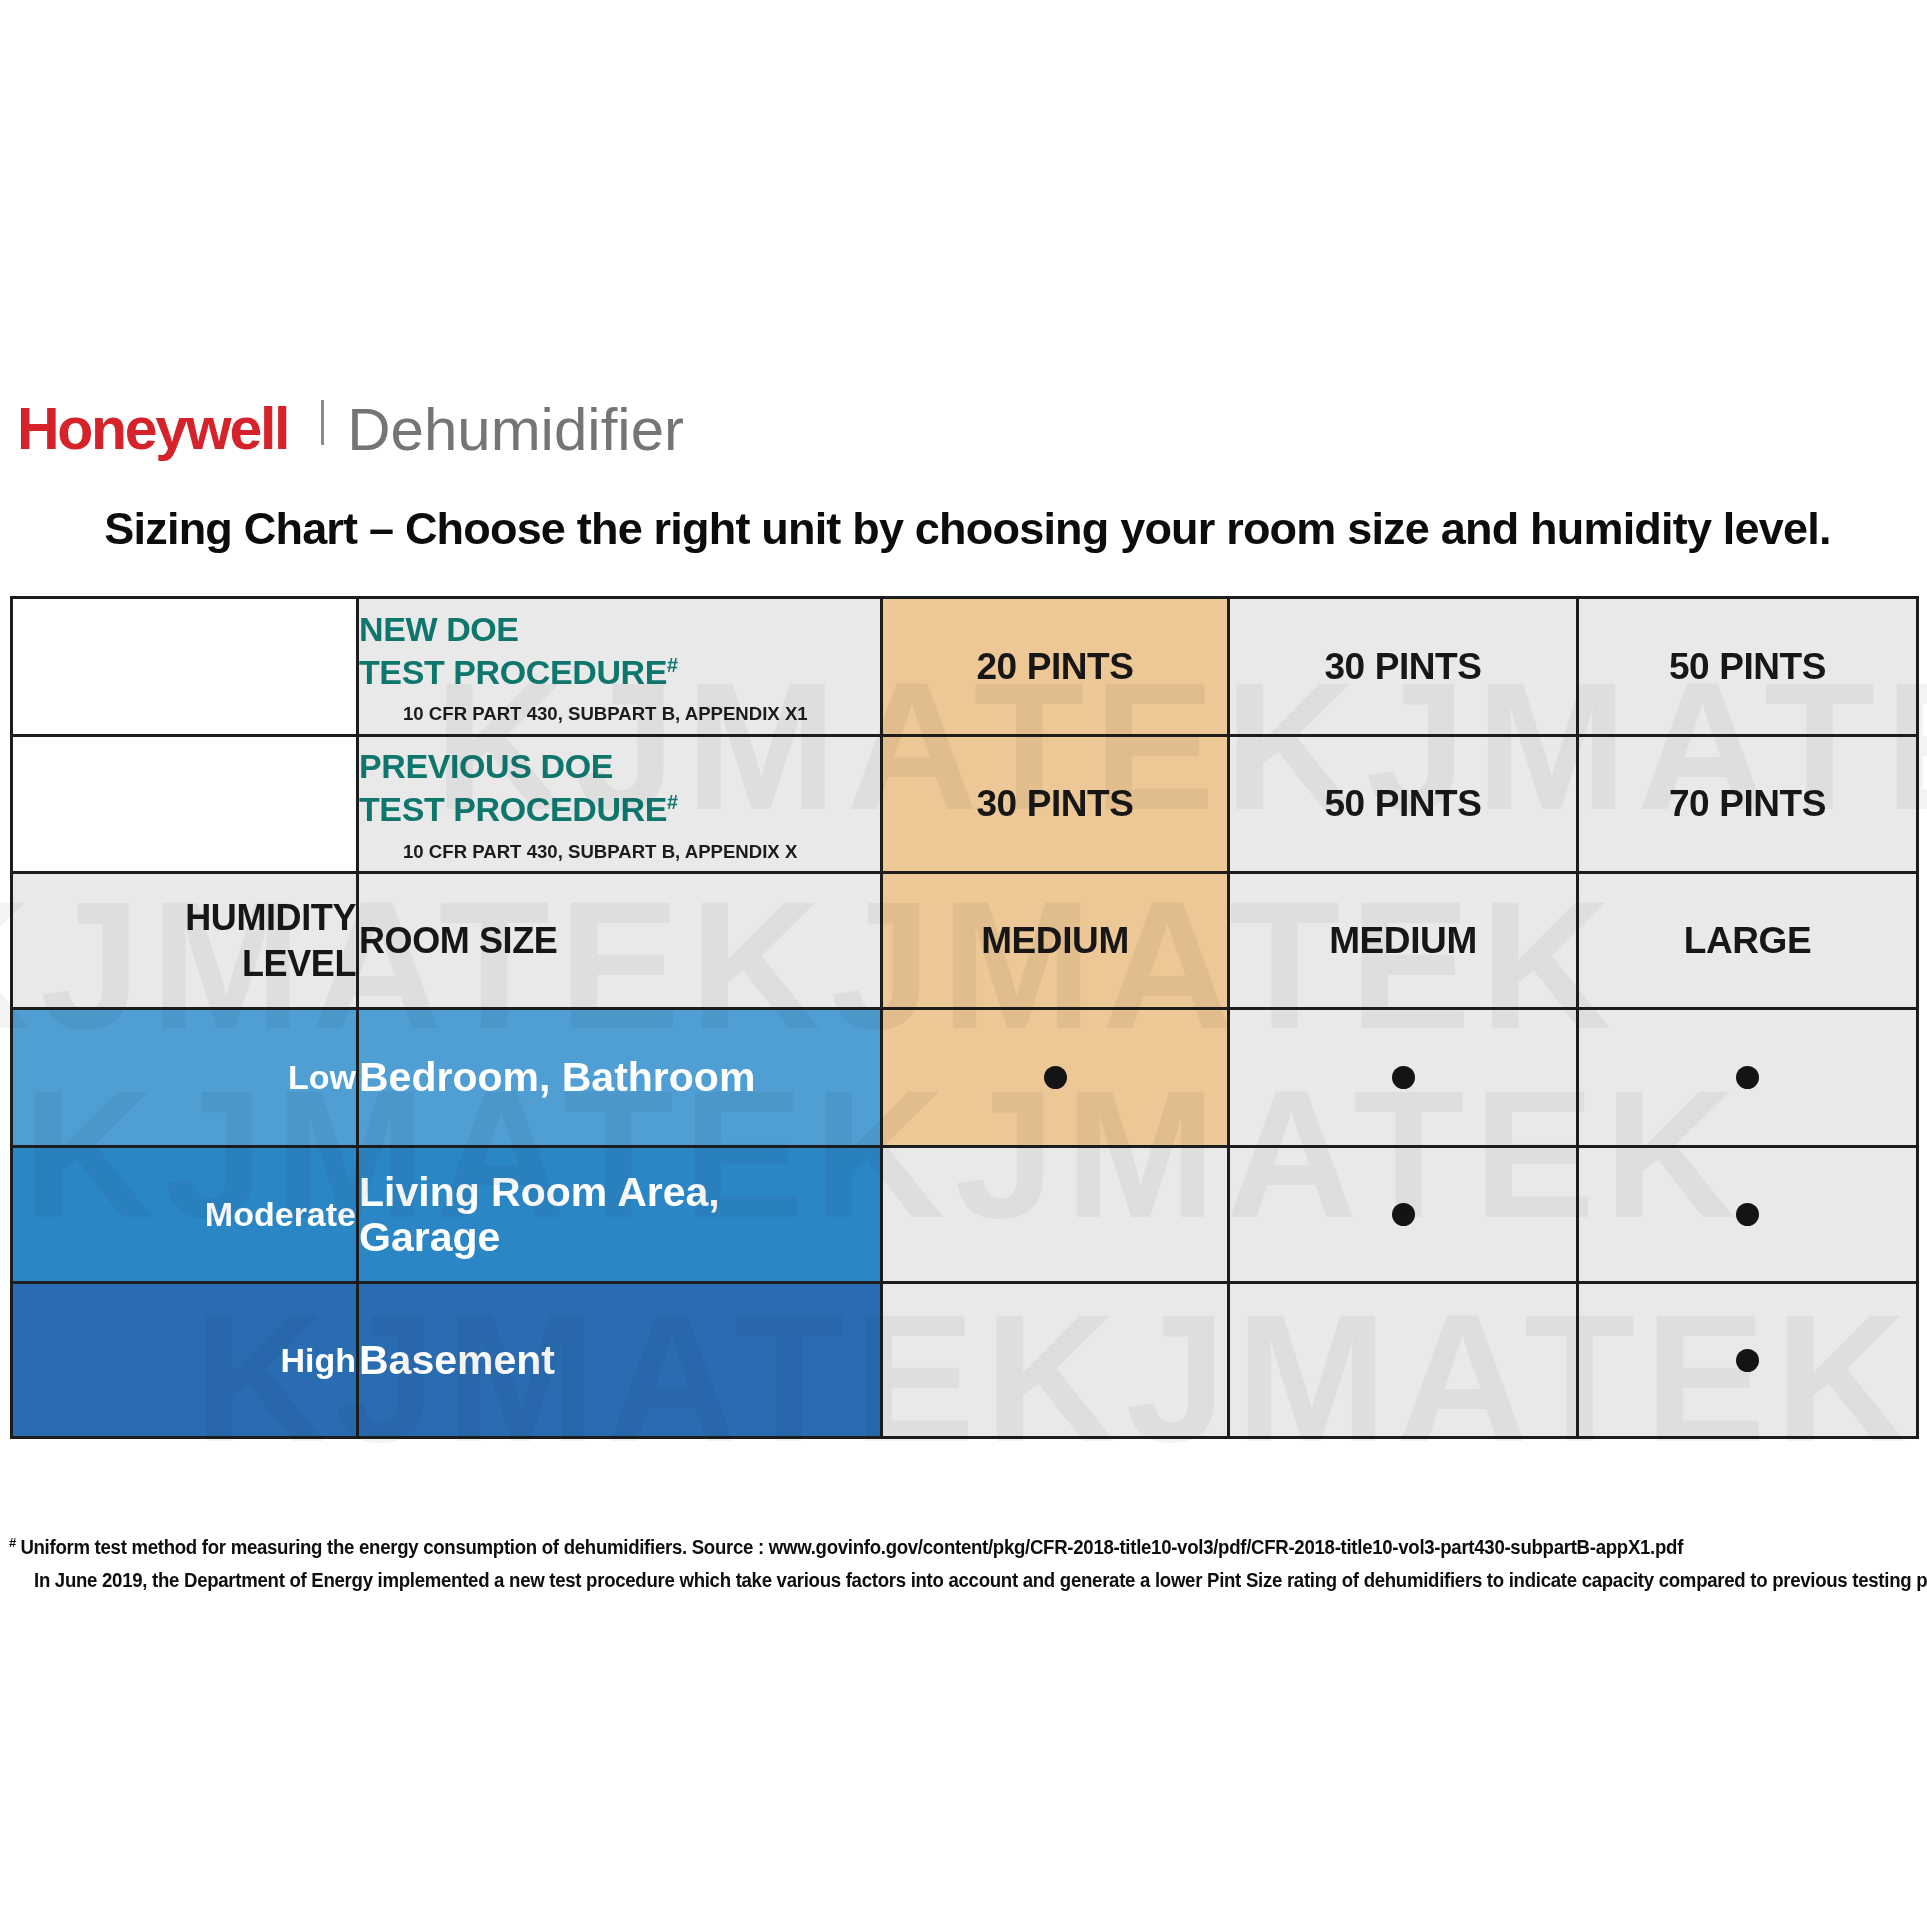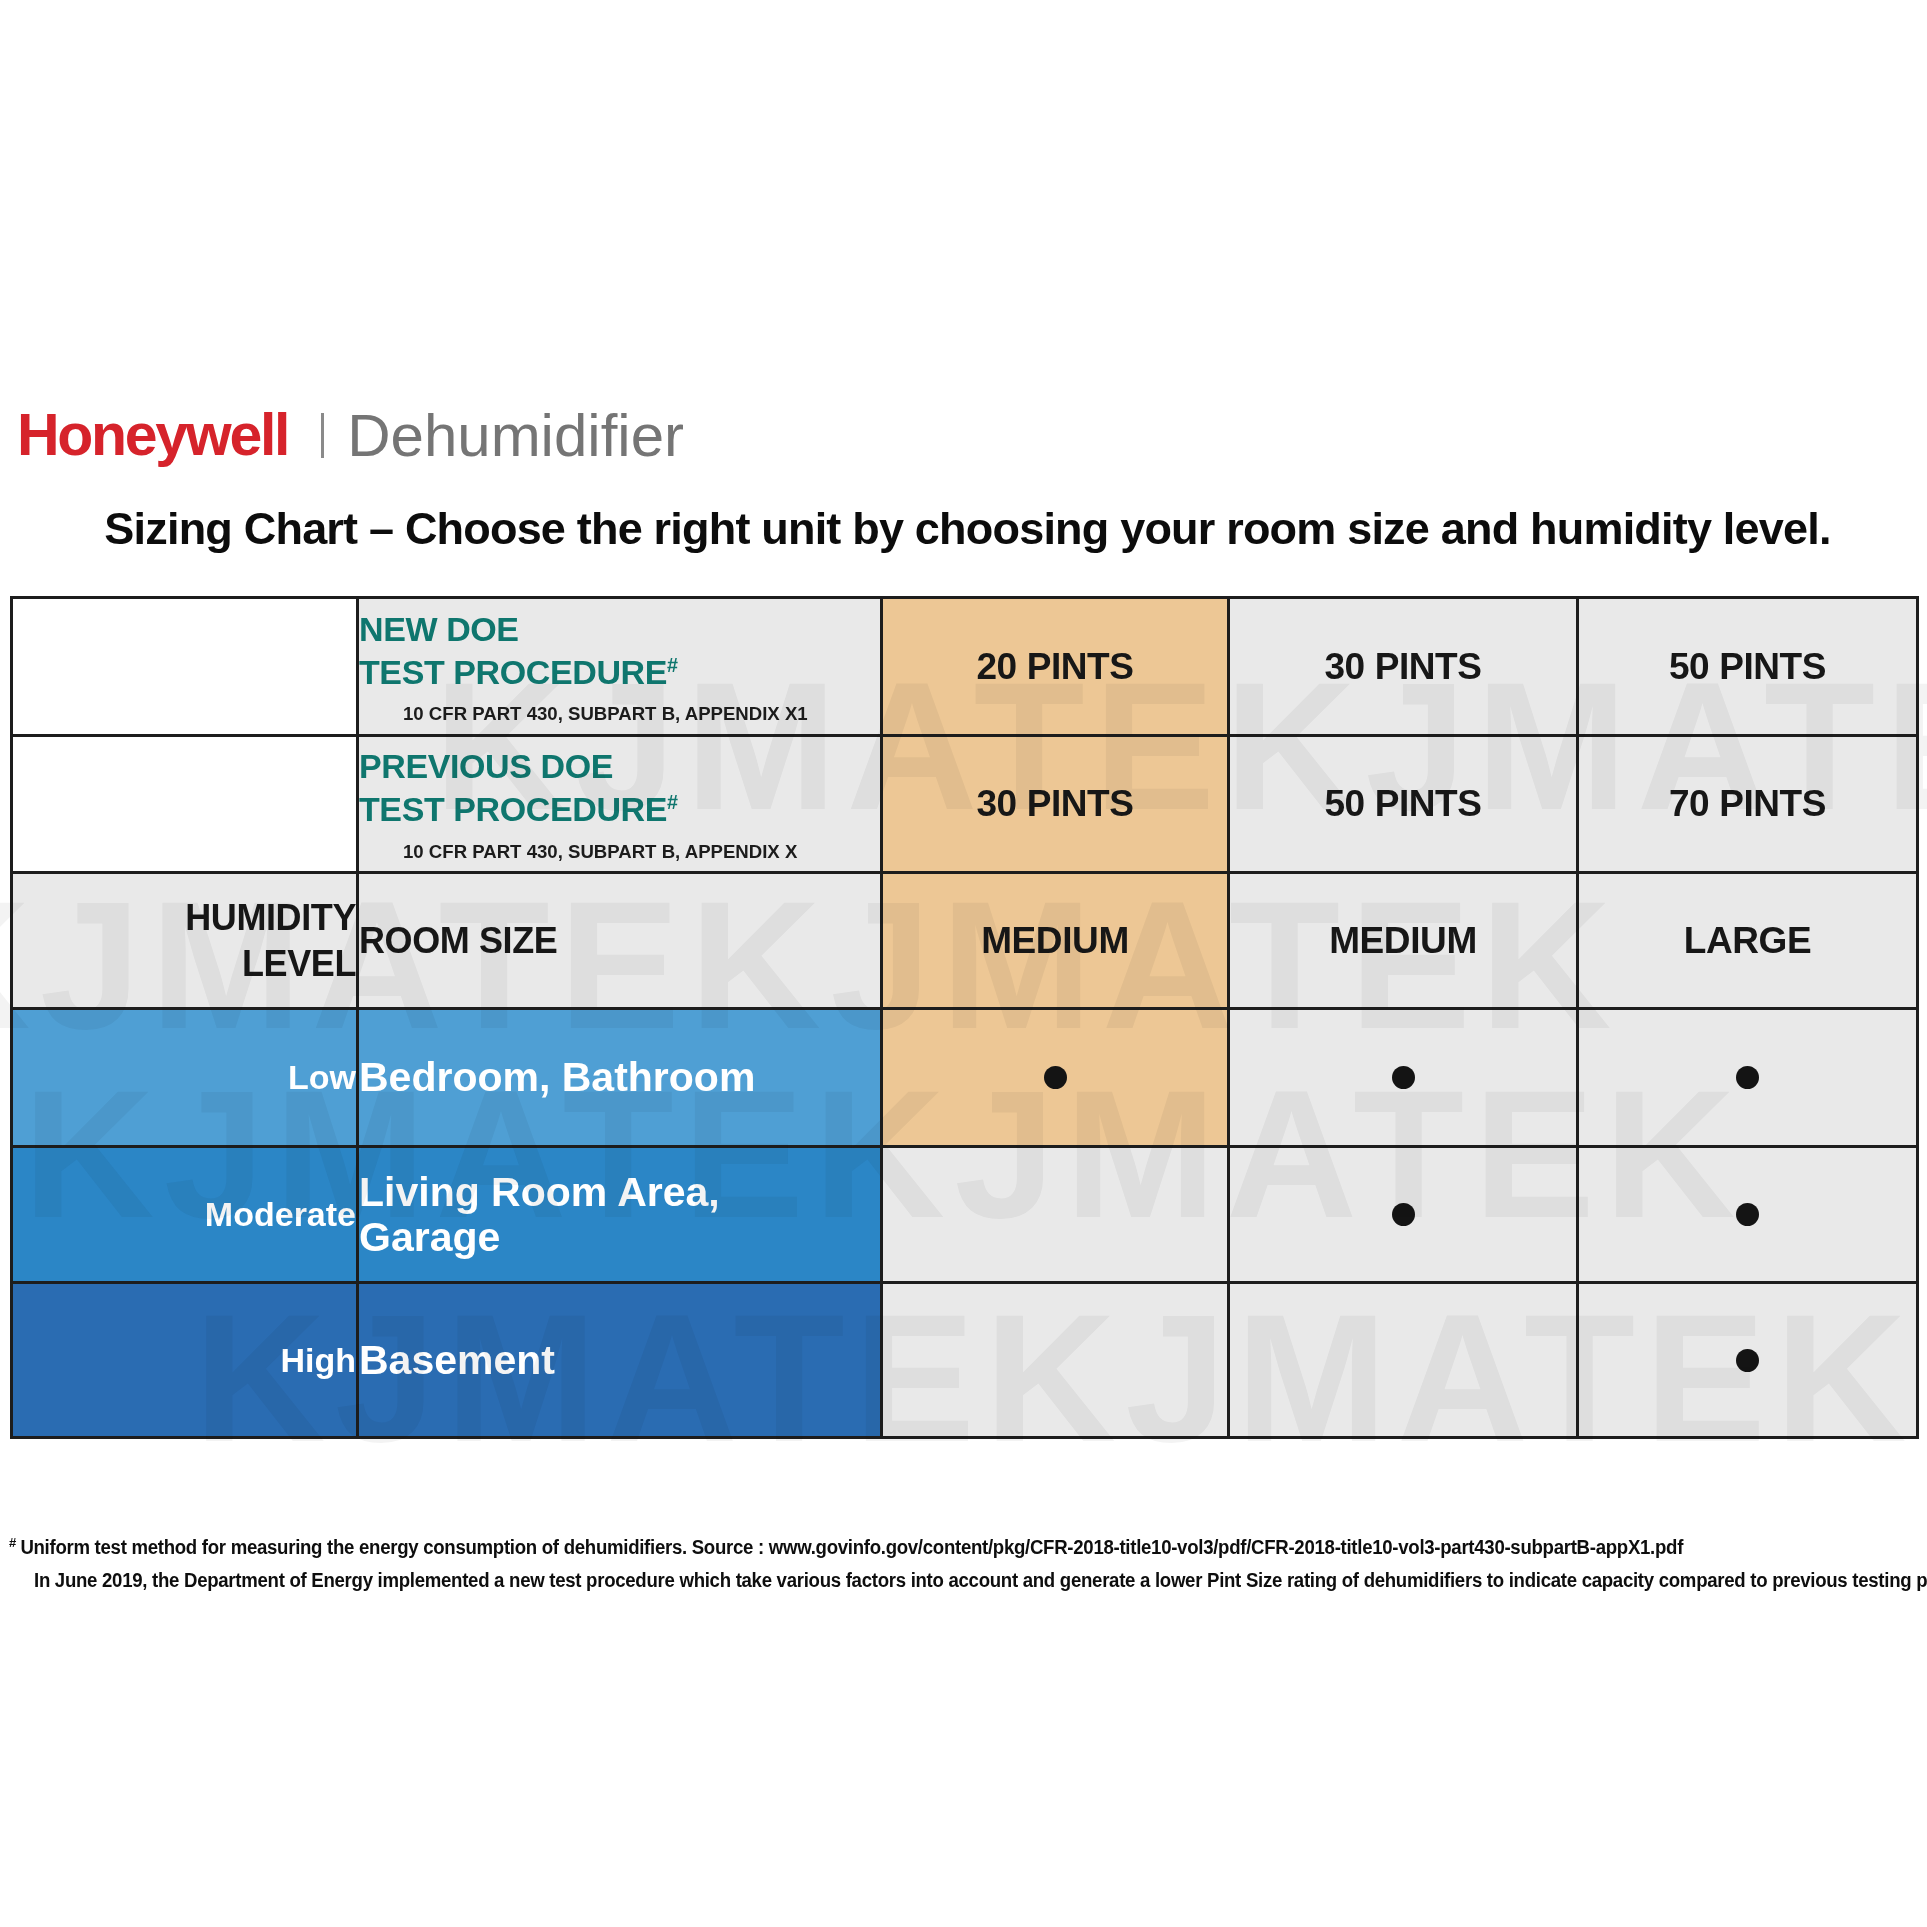--- a/index.html
+++ b/index.html
@@ -7,21 +7,21 @@
     position:relative;
     width:1928px;height:1928px;
     background:#ffffff;
     overflow:hidden;
     font-family:"Liberation Sans", sans-serif;
     color:#161616;
   }
   
   .brand{
     position:absolute;left:17px;top:400px;height:71px;
-    display:flex;align-items:center;
+    display:flex;align-items:flex-start;
   }
   .brand .logo{
     font-size:59px;font-weight:700;letter-spacing:-2.3px;
     color:#d6232b;line-height:1;
   }
   .brand .sep{
     display:inline-block;width:3.1px;height:45px;
     background:#8a8a8a;margin:0 23px 0 33px;
   }
   .brand .product{

